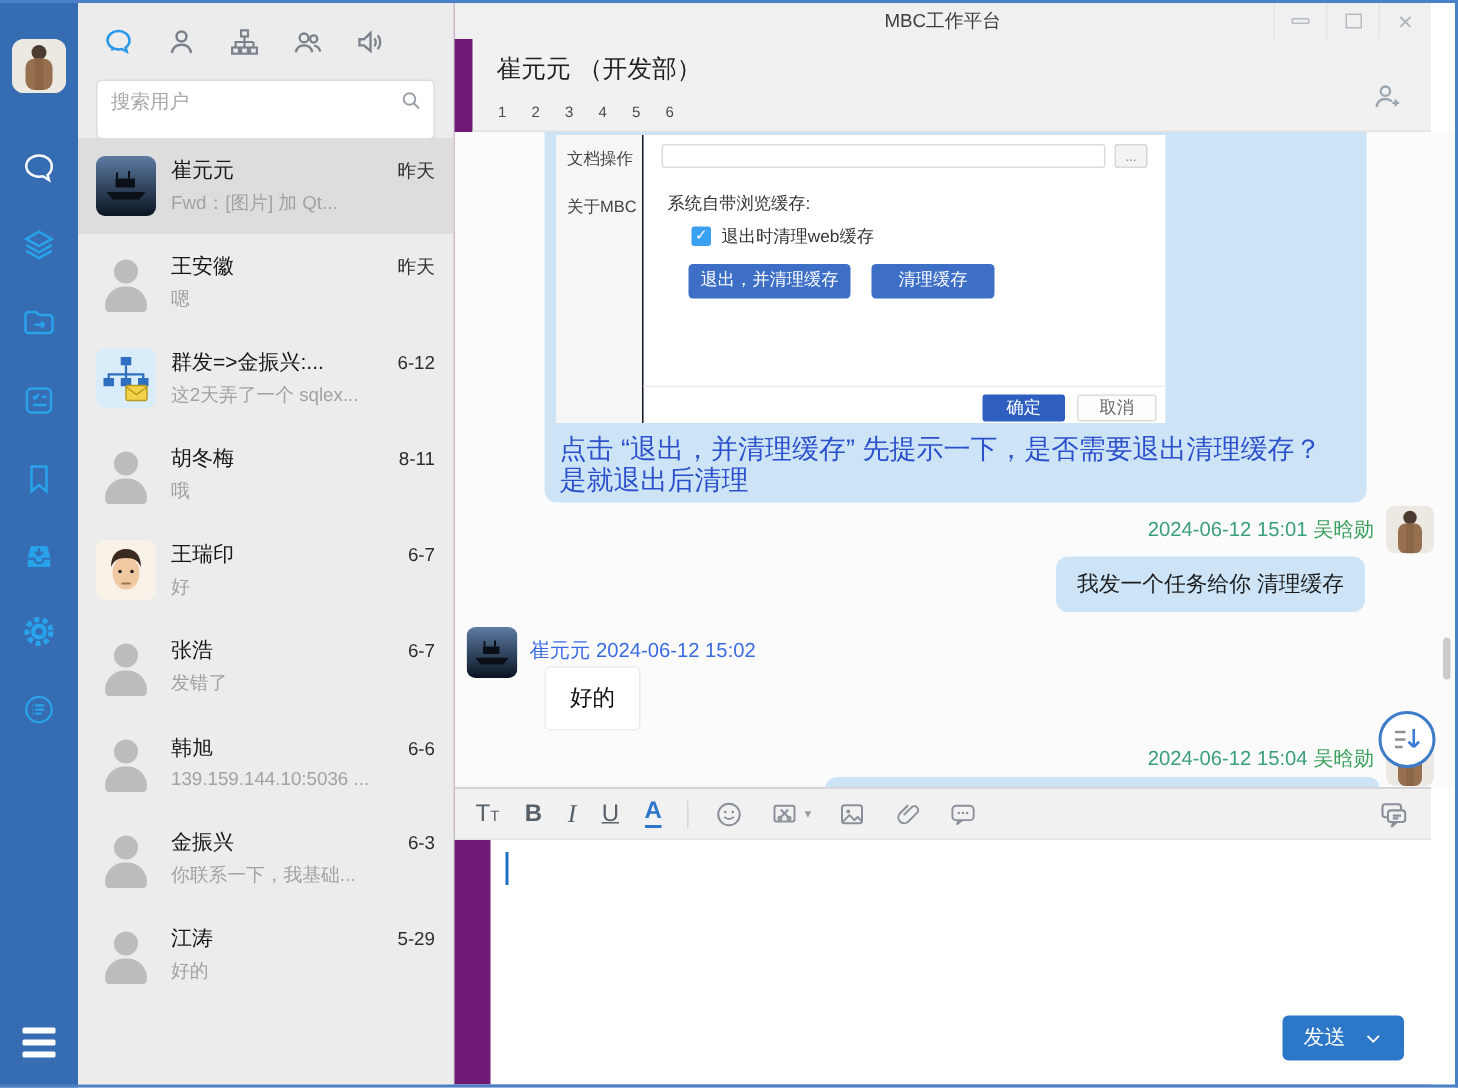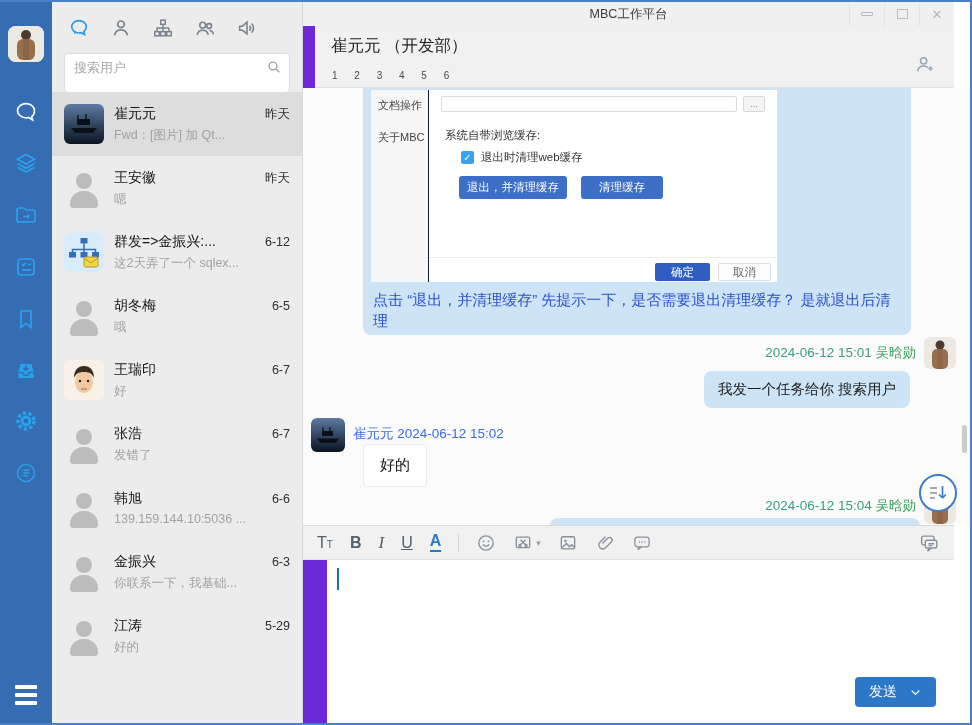--- a/index.html
+++ b/index.html
@@ -42,21 +42,21 @@
   .av-sil { background:transparent; }
   .av-sil::before { content:""; position:absolute; left:12px; top:5px; width:16px; height:16px; border-radius:50%; background:#bcbcbc; }
   .av-sil::after { content:""; position:absolute; left:6px; top:23px; width:28px; height:17px; border-radius:13px 13px 3px 3px; background:#bcbcbc; }
   .c-mid { flex:1; min-width:0; }
   .c-top { display:flex; align-items:baseline; }
   .c-name { flex:1; min-width:0; font-size:14px; color:#161616; white-space:nowrap; overflow:hidden; text-overflow:ellipsis; }
   .c-time { flex:none; font-size:12.5px; color:#2e2e2e; margin-left:6px; }
   .c-prev { margin-top:4px; font-size:12.5px; color:#a2a2a2; white-space:nowrap; overflow:hidden; text-overflow:ellipsis; }
 
   
-  .main { position:absolute; left:302px; top:2px; width:652px; height:721px; background:#6d28d9; border-left:1px solid #d8d8d8; }
+  .main { position:absolute; left:302px; top:2px; width:652px; height:721px; background:#701a75; border-left:1px solid #d8d8d8; }
   .titlebar { position:absolute; left:0; top:0; right:0; height:24px; background:#f0f0f0; }
   .tb-title { position:absolute; left:0; right:0; top:4px; text-align:center; font-size:12.5px; color:#3d3d3d; }
   .wbtns { position:absolute; right:0; top:0; height:24px; display:flex; }
   .wbtn { width:35px; height:24px; display:flex; align-items:center; justify-content:center; border-left:1px solid #e4e4e4; color:#a9aeb6; }
   .g-min { width:12px; height:4px; border:1px solid #b6bbc3; border-radius:1px; }
   .g-max { width:11px; height:10px; border:1px solid #b6bbc3; }
   .g-cls { font-size:13px; line-height:1; color:#b0b5bd; }
 
   .chead { position:absolute; left:12px; top:24px; right:0; height:62px; background:#f1f1f1; border-bottom:1px solid #e2e2e2; }
   .chead-title { position:absolute; left:16px; top:9px; font-size:16.5px; color:#1f1f1f; }
@@ -75,21 +75,21 @@
   .dlg-browse { position:absolute; left:372px; top:6px; width:22px; height:16px; background:#f3f3f3; border:1px solid #d8d8d8; border-radius:2px; font-size:9px; color:#888; text-align:center; line-height:14px; }
   .dlg-cache { position:absolute; left:74px; top:38px; font-size:11.5px; color:#333; }
   .dlg-chk { position:absolute; left:90px; top:61px; width:13px; height:13px; background:#3aa0f0; border-radius:2px; color:#fff; font-size:10px; line-height:13px; text-align:center; }
   .dlg-chk-lbl { position:absolute; left:110px; top:60px; font-size:11.5px; color:#333; }
   .dlg-btn { position:absolute; top:86px; height:23px; background:#3d6fc6; border-radius:3px; color:#fff; font-size:11.5px; text-align:center; line-height:23px; }
   .dlg-btn1 { left:88px; width:108px; }
   .dlg-btn2 { left:210px; width:82px; }
   .dlg-sep { position:absolute; left:58px; right:0; top:167px; border-top:1px solid #ececec; }
   .dlg-ok { position:absolute; left:284px; top:173px; width:55px; height:18px; background:#2e5fc0; border-radius:2px; color:#fff; font-size:11.5px; text-align:center; line-height:18px; }
   .dlg-cancel { position:absolute; left:347px; top:173px; width:53px; height:18px; background:#fdfdfd; border:1px solid #ddd; border-radius:2px; color:#666; font-size:11.5px; text-align:center; line-height:16px; }
-  .bubble-text { position:absolute; left:10px; top:201px; width:530px; font-size:15px; line-height:21px; color:#2b50cc; }
+  .bubble-text { position:absolute; left:10px; top:201px; width:530px; font-size:18px; line-height:21px; color:#2b50cc; }
 
   .meta { position:absolute; font-size:13.5px; white-space:nowrap; }
   .meta .t-green { color:#3a9f79; } .meta .n-green { color:#3aa05c; }
   .meta .t-blue { color:#3a6ce0; } .meta .n-blue { color:#3a6ce0; }
   .meta1 { top:256px; right:54px; }
   .meta2 { top:409px; right:54px; }
   .meta-left { top:337px; left:50px; }
 
   .av32 { position:absolute; width:32px; height:32px; border-radius:6px; overflow:hidden; }
   .av32 svg { width:32px; height:32px; display:block; }
@@ -308,21 +308,21 @@
             </div>
           <div class="c-prev">这2天弄了一个 sqlex...</div>
         </div>
       </div>
 
       <div class="c-row">
         <div class="c-av av-sil"></div>
         <div class="c-mid">
           <div class="c-top">
               <span class="c-name">胡冬梅</span>
-              <span class="c-time">6-5</span>
+              <span class="c-time">8-11</span>
             </div>
           <div class="c-prev">哦</div>
         </div>
       </div>
 
       <div class="c-row">
         <div class="c-av">
           <svg viewBox="0 0 40 40">
               <rect width="40" height="40" rx="6" fill="#f7f1e8"></rect>
               <ellipse cx="20" cy="22" rx="9" ry="11" fill="#f0c9a2"></ellipse>
@@ -444,21 +444,21 @@
         <span class="n-green">吴晗勋</span>
       </div>
       <div class="av32 av-r1">
         <svg viewBox="0 0 32 32">
             <rect width="32" height="32" fill="#ece9e3"></rect>
             <circle cx="16" cy="8" r="4.5" fill="#4a3a30"></circle>
             <rect x="8" y="12" width="16" height="20" rx="5" fill="#97714f"></rect>
             <rect x="13.5" y="12" width="5" height="20" fill="#8a6546"></rect>
           </svg>
       </div>
-      <div class="bubble-right">我发一个任务给你 搜索用户</div>
+      <div class="bubble-right">我发一个任务给你 清理缓存</div>
 
       <div class="av32 av-l1">
         <svg viewBox="0 0 34 34">
             <defs>
               <linearGradient id="bg2" x1="0" y1="0" x2="0" y2="1">
                 <stop offset="0" stop-color="#5d7ba2"></stop>
                 <stop offset="1" stop-color="#0a1422"></stop>
               </linearGradient>
             </defs>
             <rect width="34" height="34" fill="url(#bg2)"></rect>

